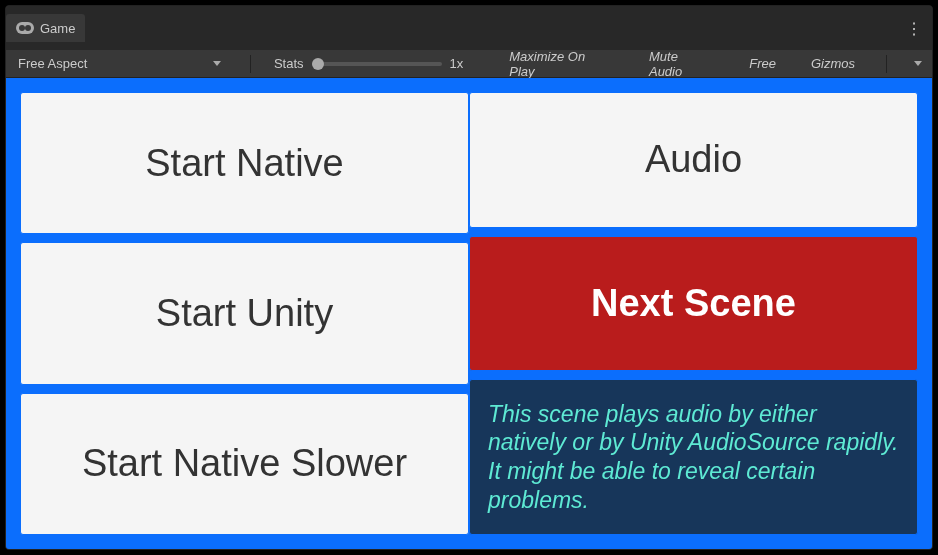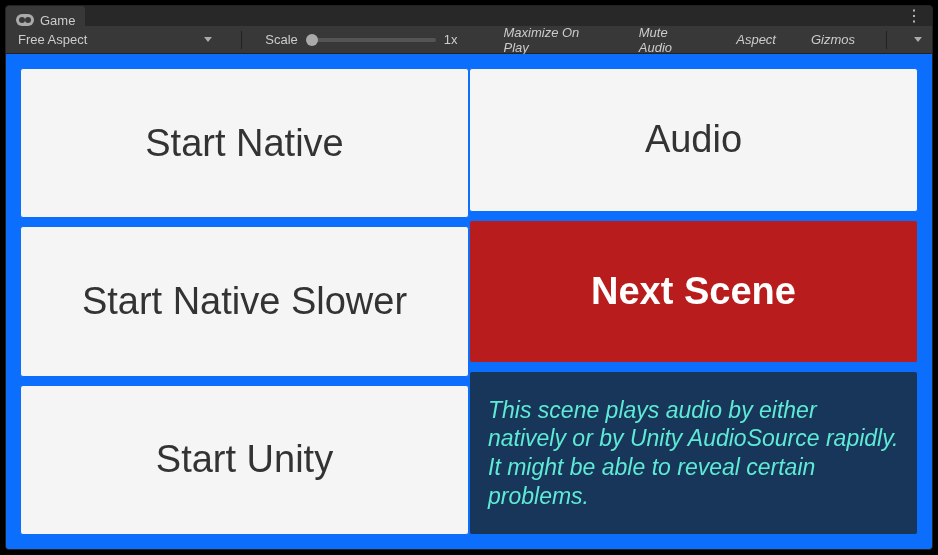--- a/index.html
+++ b/index.html
@@ -20,23 +20,23 @@
       margin: 5px;
       background: #383838;
       border: 1px solid #222;
       border-radius: 4px;
       overflow: hidden;
       display: flex;
       flex-direction: column;
     }
     .tab-bar {
       background: #282828;
-      height: 20px;
-      display: flex;
-      align-items: flex-start;
+      height: 44px;
+      display: flex;
+      align-items: center;
       justify-content: space-between;
     }
     .tab {
       background: #383838;
       height: 28px;
       display: flex;
       align-items: center;
       padding: 0 10px;
       gap: 6px;
       border-top-left-radius: 3px;
@@ -210,42 +210,42 @@
     <div class="kebab-icon">⋮</div>
   </div>
 
   <div class="toolbar">
     <div class="aspect-dropdown">
       <span>Free Aspect</span>
       <span class="chevron-down"></span>
     </div>
     <div class="divider"></div>
     <div class="scale-section">
-      <span>Scale</span>
+      <span>Stats</span>
       <div class="slider-track">
         <div class="slider-thumb"></div>
       </div>
       <span>1x</span>
     </div>
     <div class="toolbar-spacer"></div>
     <div class="toolbar-btn">Maximize On Play</div>
     <div class="toolbar-btn">Mute Audio</div>
-    <div class="toolbar-btn">Aspect</div>
+    <div class="toolbar-btn">Free</div>
     <div class="toolbar-btn gizmos-btn">
       <span>Gizmos</span>
     </div>
     <div class="divider"></div>
     <span class="chevron-down" style="margin:0 4px;"></span>
   </div>
 
   <div class="game-view">
     <div class="col">
       <div class="ui-button">Start Native</div>
+      <div class="ui-button">Start Unity</div>
       <div class="ui-button">Start Native Slower</div>
-      <div class="ui-button">Start Unity</div>
     </div>
     <div class="col">
       <div class="ui-button">Audio</div>
       <div class="ui-button pink">Next Scene</div>
       <div class="info-panel">This scene plays audio by either natively or by Unity AudioSource rapidly. It might be able to reveal certain problems.</div>
     </div>
   </div>
 </div>
 
 </body></html>

